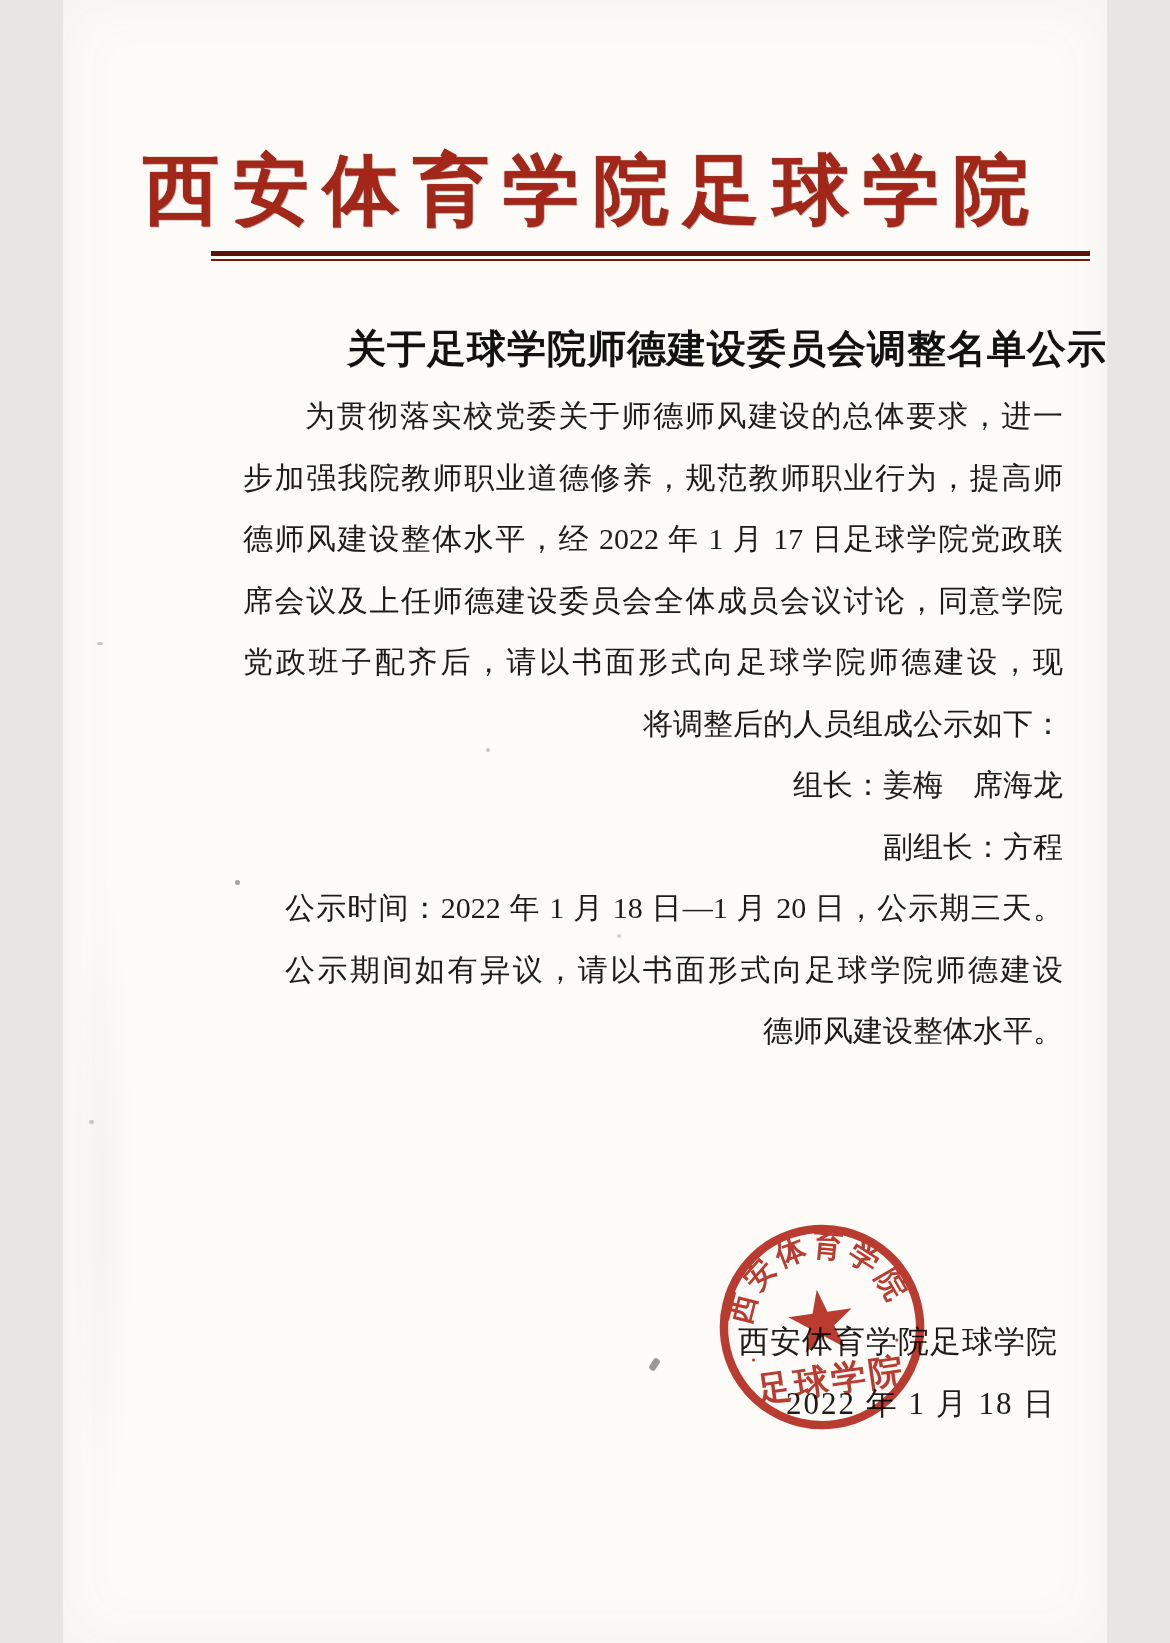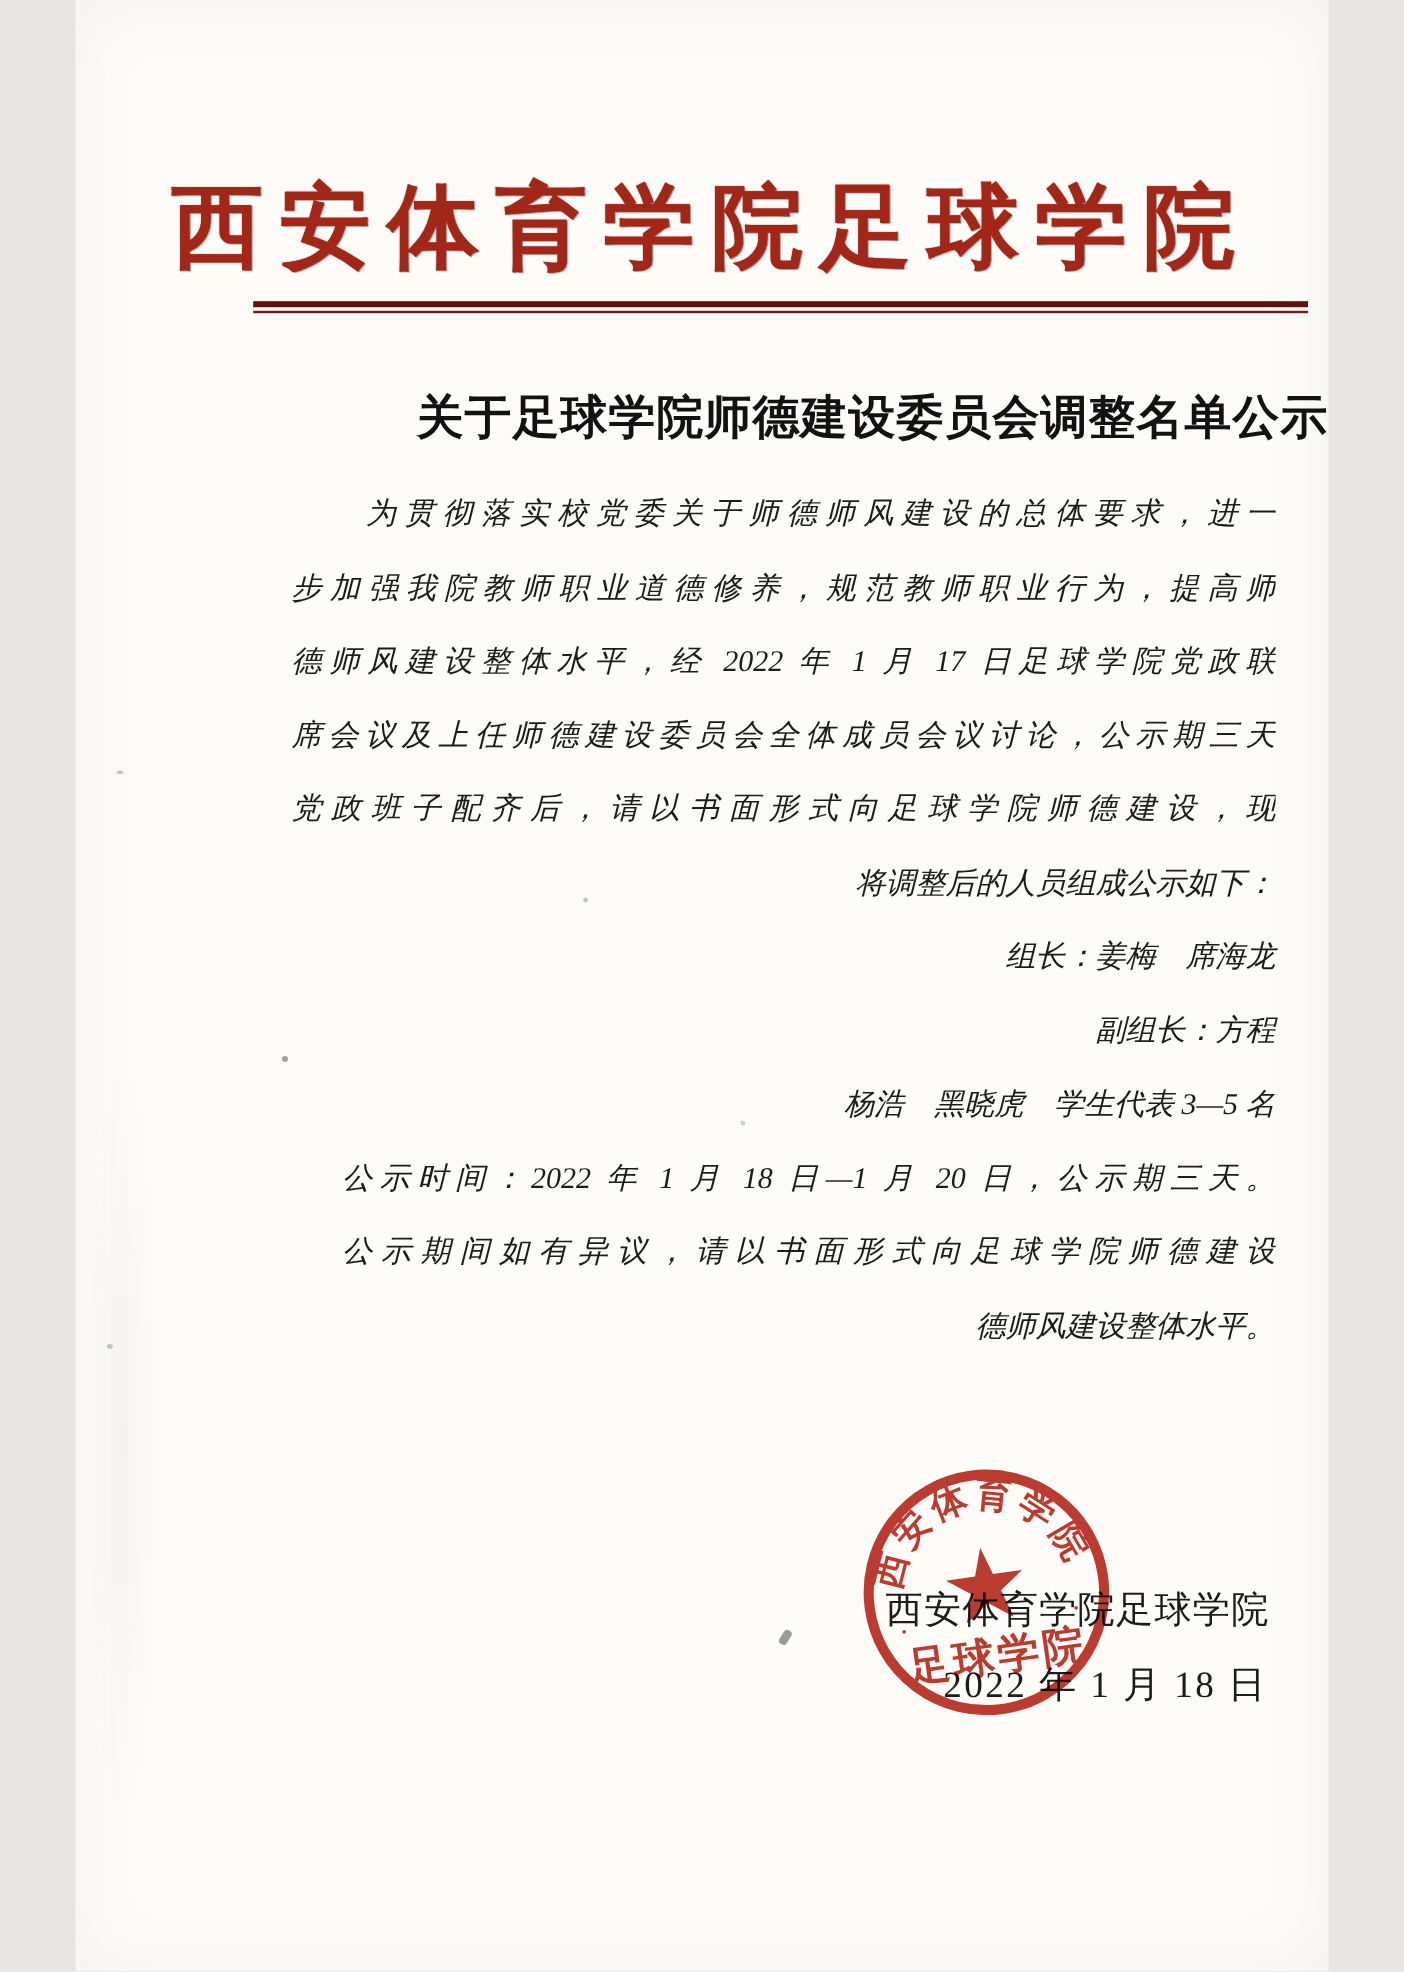--- a/index.html
+++ b/index.html
@@ -33,22 +33,22 @@
   
   .doc-title{
     position:absolute;top:324px;left:0;width:100%;
     text-align:right;
     font-family:"Liberation Sans","DejaVu Sans",sans-serif;
     font-size:39px;line-height:50px;font-weight:700;
     color:#121212;letter-spacing:1px;white-space:nowrap;
   }
   
   .body-block{
-    position:absolute;left:180px;top:398px;width:820px;
-    font-size:25px;color:#1e1c1a;font-style:italic;
+    position:absolute;left:180px;top:385px;width:820px;
+    font-size:30px;color:#1e1c1a;
   }
   .line{height:61.5px;line-height:61.5px;white-space:nowrap;text-align:right;}
   .fill{white-space:normal;text-align:justify;text-align-last:justify;overflow:hidden;}
   .ind-para{text-indent:62px;}
   .ind-roster{text-indent:42px;}
   .ind-cont{text-indent:112px;}
   
   .sig-org{
     position:absolute;top:1322px;left:675px;
     font-size:31px;line-height:40px;color:#1e1c1a;letter-spacing:1px;white-space:nowrap;
@@ -81,26 +81,25 @@
 
   <div class="rule rule-thick"></div>
   <div class="rule rule-thin"></div>
 
   <div class="doc-title">关于足球学院师德建设委员会调整名单公示</div>
 
   <div class="body-block">
     <div class="line fill ind-para">为贯彻落实校党委关于师德师风建设的总体要求，进一</div>
     <div class="line fill">步加强我院教师职业道德修养，规范教师职业行为，提高师</div>
     <div class="line fill">德师风建设整体水平，经 2022 年 1 月 17 日足球学院党政联</div>
-    <div class="line fill">席会议及上任师德建设委员会全体成员会议讨论，公示期三天</div>
+    <div class="line fill">席会议及上任师德建设委员会全体成员会议讨论，同意学院</div>
     <div class="line fill">党政班子配齐后，请以书面形式向足球学院师德建设，现</div>
     <div class="line">将调整后的人员组成公示如下：</div>
     <div class="line ind-roster">组长：姜梅　席海龙</div>
     <div class="line ind-roster">副组长：方程</div>
-    <div class="line ind-cont">杨浩　黑晓虎　学生代表 3—5 名</div>
     <div class="line fill ind-roster">公示时间：2022 年 1 月 18 日—1 月 20 日，公示期三天。</div>
     <div class="line fill ind-roster">公示期间如有异议，请以书面形式向足球学院师德建设</div>
     <div class="line">德师风建设整体水平。</div>
   </div>
 
   <div class="sig-org">西安体育学院足球学院</div>
   <div class="sig-date">2022 年 1 月 18 日</div>
 
   <svg class="seal" viewBox="0 0 220 220" xmlns="http://www.w3.org/2000/svg" aria-hidden="true">
     <defs>

